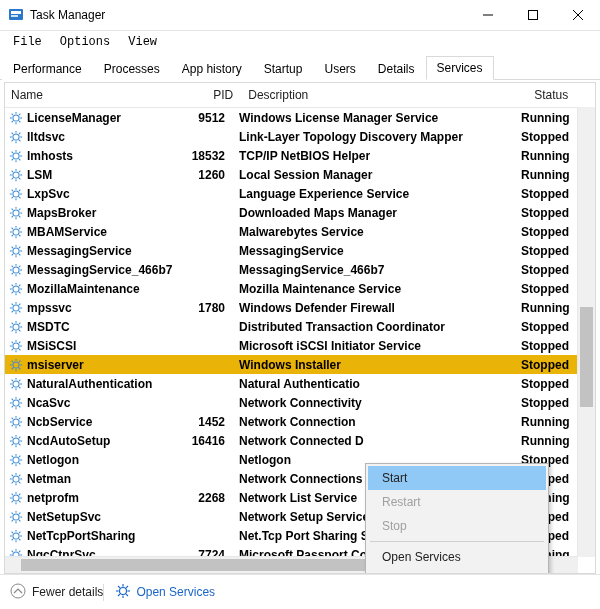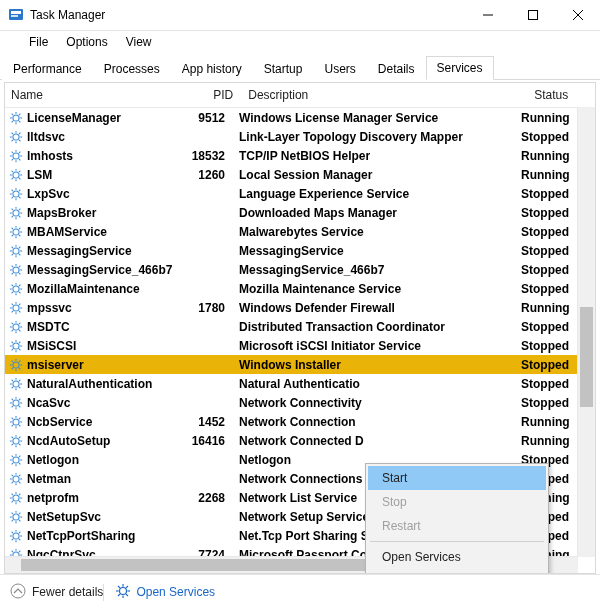--- a/index.html
+++ b/index.html
@@ -2,21 +2,21 @@
 <html><head>
 <meta charset="utf-8">
 <style>
   html, body { margin:0; padding:0; font-family:"Segoe UI", sans-serif; font-size:12px; background:#fff; color:#000; }
   .window { width:600px; height:609px; display:flex; flex-direction:column; position:relative; }
   .titlebar { height:30px; background:#fff; border-bottom:1px solid #e5e5e5; display:flex; align-items:center; }
   .titlebar .icon { width:16px; height:16px; margin:0 6px 0 8px; }
   .title { font-size:12px; color:#000; flex:0 0 auto; }
   .spacer { flex:1; }
   .winbtn { width:45px; height:30px; display:flex; align-items:center; justify-content:center; color:#000; }
-  .menubar { height:22px; display:flex; align-items:center; padding:0 20px; font-size:12px; }
+  .menubar { height:22px; display:flex; align-items:center; padding:0 4px; font-size:12px;font-family:Liberation Mono, monospace; }
   .menuitem { padding:2px 9px; }
   .tabs { display:flex; align-items:flex-end; border-bottom:1px solid #d9d9d9; padding:0 2px; height:26px; }
   .tab { padding:4px 10px 4px 10px; font-size:12px; border:1px solid transparent; border-bottom:none; position:relative; top:1px; background:#fff; }
   .tab.active { border-color:#d9d9d9; background:#fff; border-bottom:1px solid #fff; }
   .grid-wrap { flex:1; display:flex; flex-direction:column; border:1px solid #d9d9d9; margin:2px 4px 0 4px; position:relative; overflow:hidden; }
   .headers { display:flex; height:24px; border-bottom:1px solid #e8e8e8; font-size:12px; color:#222; background:#fff; }
   .headers .hcol { display:flex; align-items:center; padding-left:6px; border-right:1px solid transparent; }
   .col-name  { width:168px; }
   .col-pid   { width:48px;  text-align:right; padding-right:8px; justify-content:flex-end; }
   .col-desc  { width:280px; }
@@ -606,22 +606,22 @@
       </div>
     <div class="vscroll">
         <div class="vthumb"></div>
       </div>
     <div class="hscroll">
         <div class="hthumb"></div>
       </div>
 
     <div class="ctxmenu">
       <div class="ctxitem hi">Start</div>
+      <div class="ctxitem dis">Restart</div>
       <div class="ctxitem dis">Stop</div>
-      <div class="ctxitem dis">Restart</div>
       <div class="ctxsep"></div>
       <div class="ctxitem">Open Services</div>
       <div class="ctxitem">Search online</div>
 
     </div>
   </div>
 
   <div class="footer">
     <div class="fewer">
       <span>

